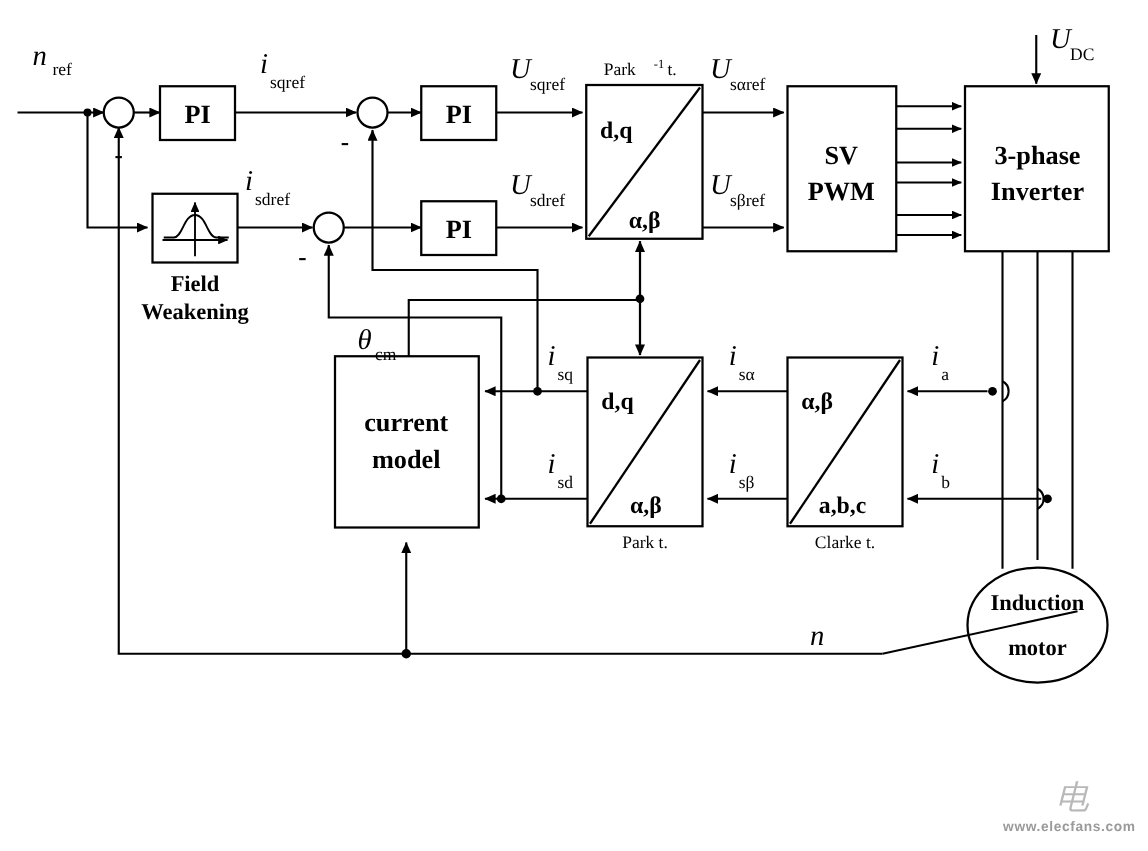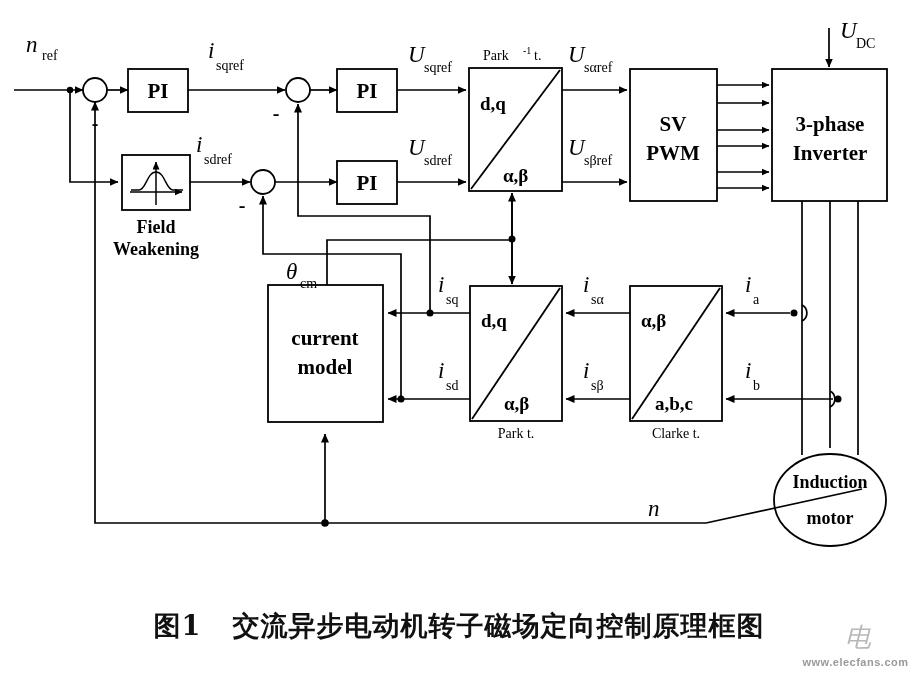--- a/index.html
+++ b/index.html
@@ -431,22 +431,19 @@
     <g>
       <text class="lbl-var" x="745" y="378">i</text>
       <text class="lbl-sub" x="753" y="390">b</text>
     </g>
 
     <g>
       <text class="lbl-var" x="648" y="516">n</text>
     </g>
   </svg>
 
-  <div class="cap-wrap">
-    <span class="caption">图1   交流异步电动机转子磁场定向控制原理框图</span>
-  </div>
 
   <div class="watermark">
     <div class="wm-mark">电</div>
     <div class="wm-url">www.elecfans.com</div>
   </div>
 
 </div>
 
 </body></html>

